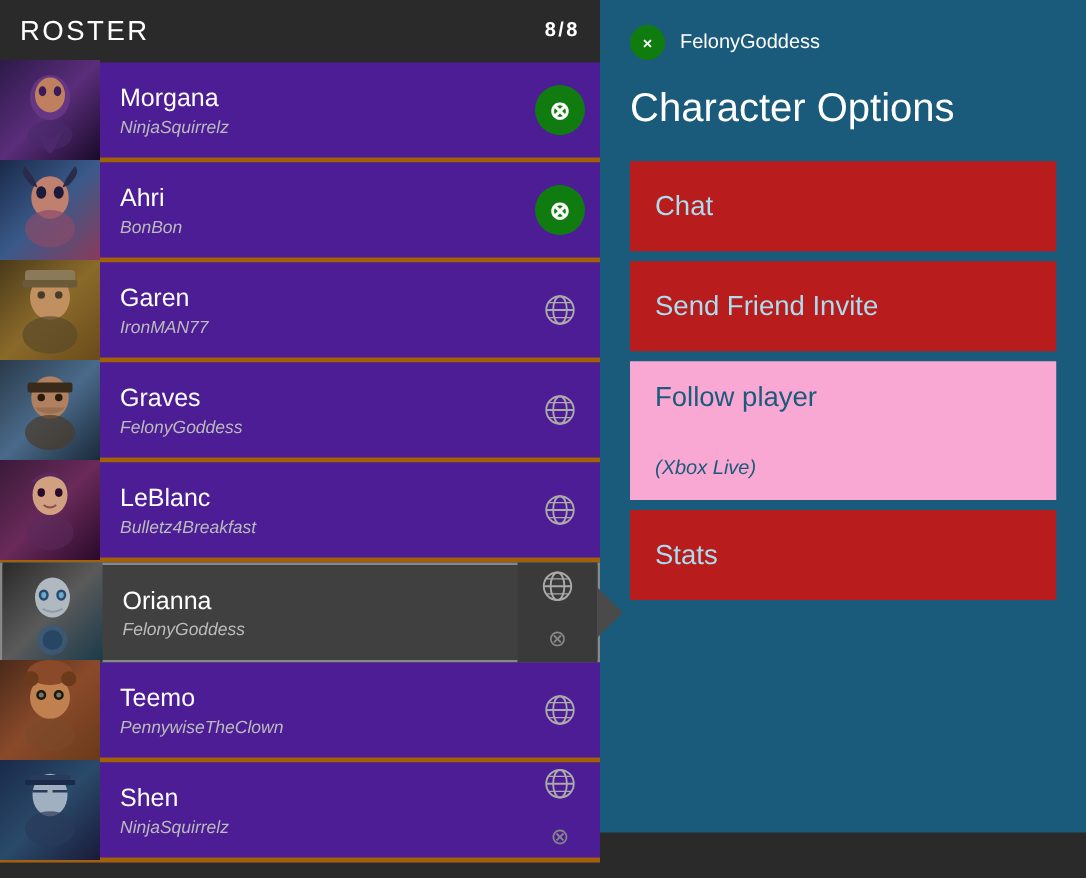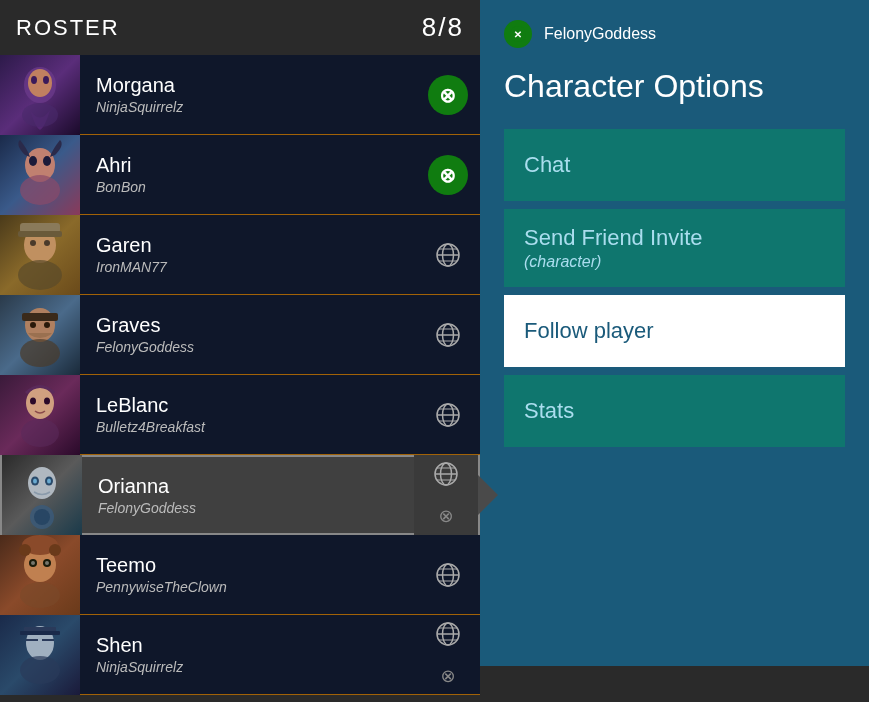--- a/index.html
+++ b/index.html
@@ -32,37 +32,37 @@
       justify-content: space-between;
       align-items: center;
       padding: 12px 16px;
       color: #ffffff;
       font-size: 22px;
       font-weight: 300;
       letter-spacing: 2px;
     }
 
     .roster-count {
-      font-size: 26px;
-      font-weight: 400;
+      font-size: 16px;
+      font-weight: 700;
       color: #ffffff;
     }
 
     .player-list {
       flex: 1;
       display: flex;
       flex-direction: column;
     }
 
     .player-row {
       display: flex;
       align-items: center;
       height: 80px;
-      background: #0f172a;
-      border-bottom: 1px solid #a16207;
+      background: #4c1d95;
+      border-bottom: 4px solid #a16207;
       position: relative;
       cursor: pointer;
     }
 
     .player-row.selected {
       background: #404040;
       border: 2px solid #888;
     }
 
     .player-row.selected .icon-area {
@@ -238,34 +238,34 @@
     }
 
     .options-list {
       display: flex;
       flex-direction: column;
       gap: 8px;
       flex: 1;
     }
 
     .option-button {
-      background: #0f766e;
+      background: #b91c1c;
       padding: 16px 20px;
       cursor: pointer;
       border: none;
       text-align: left;
       width: 100%;
       min-height: 72px;
       display: flex;
       flex-direction: column;
       justify-content: center;
     }
 
     .option-button.highlighted {
-      background: #ffffff;
+      background: #f9a8d4;
       gap: 33px;
     }
 
     .option-button.highlighted .option-main {
       color: #1a5a7a;
     }
 
     .option-button.highlighted .option-sub {
       color: #1a5a7a;
     }
@@ -558,25 +558,25 @@
     <div class="character-options-title">Character Options</div>
 
     <div class="options-list">
 
       <button class="option-button">
         <span class="option-main">Chat</span>
       </button>
 
       <button class="option-button">
         <span class="option-main">Send Friend Invite</span>
-        <span class="option-sub">(character)</span>
       </button>
 
       <button class="option-button highlighted">
         <span class="option-main">Follow player</span>
+        <span class="option-sub">(Xbox Live)</span>
       </button>
 
       <button class="option-button">
         <span class="option-main">Stats</span>
       </button>
 
     </div>
   </div>
 </div>
 

